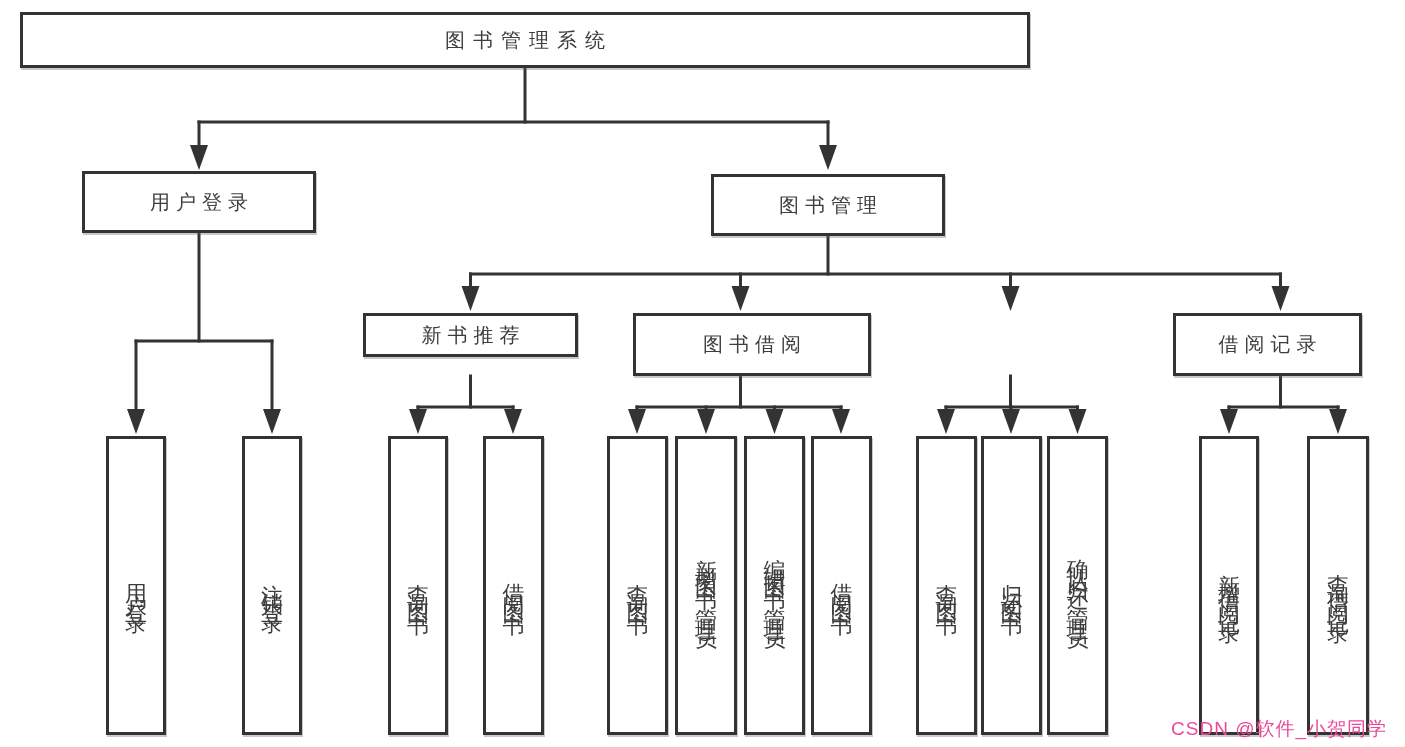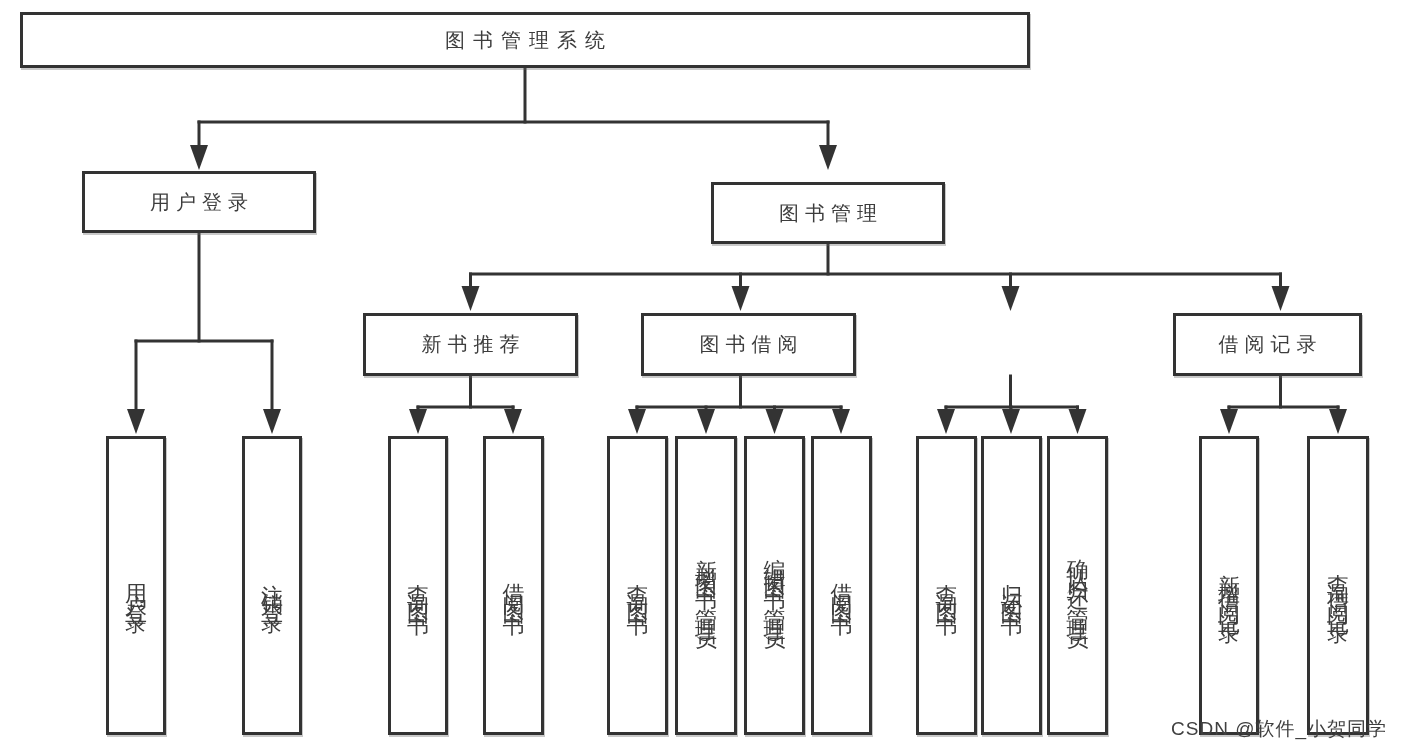--- a/index.html
+++ b/index.html
@@ -50,21 +50,21 @@
     writing-mode: vertical-rl;
     font-size: 22px;
     letter-spacing: 10px;
     line-height: 1;
   }
   #watermark {
     position: absolute;
     right: 18px;
     bottom: 5px;
     font-size: 19px;
-    color: #404040;
+    color: #ec4899;
     letter-spacing: 1px;
     white-space: nowrap;
     z-index: 3;
   }
 </style>
 </head>
 <body>
 
 <div id="stage">
 
@@ -119,24 +119,24 @@
       <polygon points="1068.5,409 1086.5,409 1077.5,434" fill="#333333"></polygon>
       <line x1="1229" y1="407" x2="1229" y2="413" stroke="#333333" stroke-width="3" stroke-linecap="square"></line>
       <polygon points="1220,409 1238,409 1229,434" fill="#333333"></polygon>
       <line x1="1338" y1="407" x2="1338" y2="413" stroke="#333333" stroke-width="3" stroke-linecap="square"></line>
       <polygon points="1329,409 1347,409 1338,434" fill="#333333"></polygon>
     </svg>
 
   <div class="box h root" style="left:20px; top:12px; width:1010px; height:56px;">图书管理系统</div>
 
   <div class="box h" style="left:82px; top:171px; width:234px; height:62px;">用户登录</div>
-  <div class="box h" style="left:711px; top:182px; width:234px; height:62px;">图书管理</div>
+  <div class="box h" style="left:711px; top:174px; width:234px; height:62px;">图书管理</div>
 
-  <div class="box h" style="left:363px; top:313px; width:215px; height:63px;">新书推荐</div>
-  <div class="box h" style="left:633px; top:313px; width:215px; height:63px;margin-left:8px;">图书借阅</div>
+  <div class="box h" style="left:363px; top:313px; width:215px; height:44px;">新书推荐</div>
+  <div class="box h" style="left:633px; top:313px; width:238px; height:63px;">图书借阅</div>
   <div class="box h" style="left:1173px; top:313px; width:189px; height:63px;">借阅记录</div>
 
   <div class="box v" style="left:106px; top:436px; width:60px; height:299px;">用户登录</div>
   <div class="box v" style="left:242px; top:436px; width:60px; height:299px;">注销登录</div>
 
   <div class="box v" style="left:388px; top:436px; width:60px; height:299px;">查询图书</div>
   <div class="box v" style="left:483px; top:436px; width:61px; height:299px;">借阅图书</div>
 
   <div class="box v" style="left:607px; top:436px; width:61px; height:299px;">查询图书</div>
   <div class="box v" style="left:675px; top:436px; width:62px; height:299px;">新增图书（管理员）</div>

